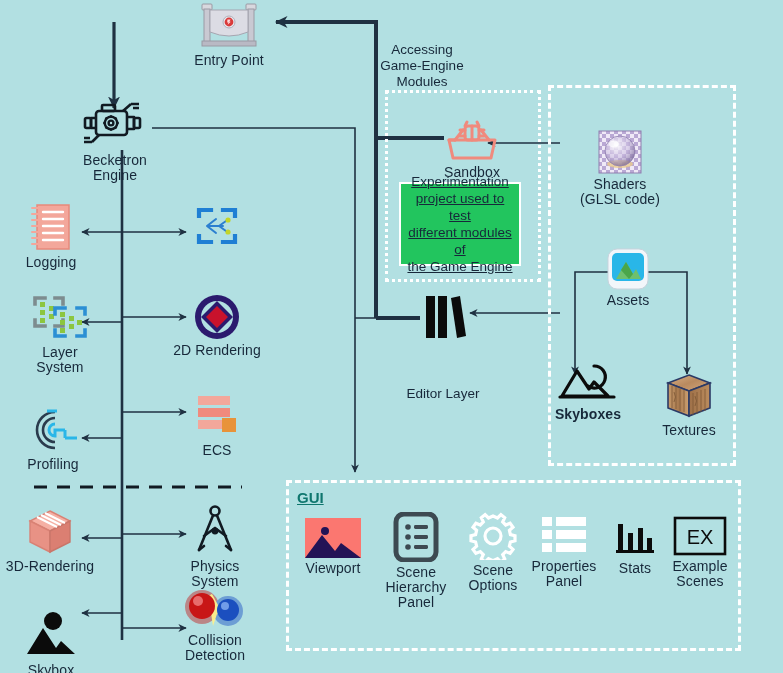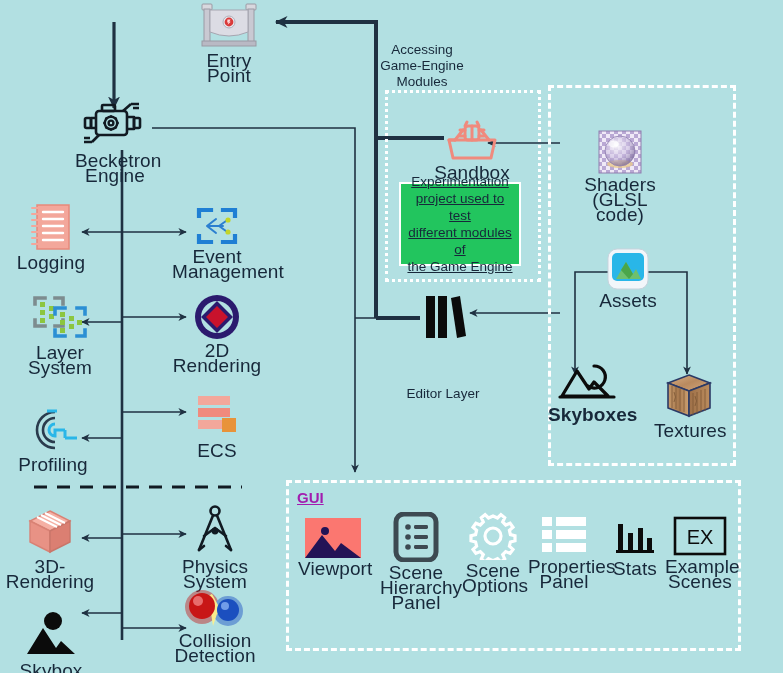--- a/index.html
+++ b/index.html
@@ -9,21 +9,21 @@
     font-family:"Liberation Sans", sans-serif;
     color:#12263a;
     overflow:hidden;
     position:relative;
   }
   #canvas{position:absolute;left:0;top:0;width:783px;height:673px;}
   svg.wires{position:absolute;left:0;top:0;width:783px;height:673px;pointer-events:none;}
 
   .node{position:absolute;text-align:center;}
   .node .lbl{
-    font-size:19px;line-height:15px;color:#17283a;
+    font-size:14px;line-height:15px;color:#17283a;
     margin-top:3px;white-space:pre-line;letter-spacing:.1px;
   }
   .icon{display:block;margin:0 auto;}
 
   
   .groupbox{position:absolute;}
   .dotted{border:3px dotted #ffffff;}
   .dashed{border:3px dashed #ffffff;}
 
   .sandbox-note{
@@ -36,21 +36,21 @@
     display:flex;align-items:center;justify-content:center;
     padding:4px 6px;box-sizing:border-box;
     white-space:pre-line;
     text-decoration:underline;
   }
 
   .gui-title{
     position:absolute;
     font-size:15px;font-weight:bold;
     text-decoration:underline;
-    color:#a21caf;
+    color:#0f766e;
   }
 
   .freetext{position:absolute;font-size:13.5px;line-height:16px;text-align:center;color:#17283a;white-space:pre-line;margin-top:14px;}
 </style>
 </head>
 <body>
 
 <div id="canvas">
 
   <svg class="wires" viewBox="0 0 783 673">
@@ -196,22 +196,20 @@
         <path d="M40,30 V36 H28"></path>
           <path d="M16,36 H4 V30"></path>
       </g>
       <g stroke="#2b7fd0" stroke-width="2" fill="none" stroke-linecap="round">
         <path d="M12,20 L21,13 M12,20 L21,27 M12,20 h16"></path>
         <path d="M24,20 L31,15 M24,20 L31,25"></path>
       </g>
       <circle cx="33" cy="14" r="2.6" fill="#c3d428"></circle>
       <circle cx="33" cy="26" r="2.6" fill="#c3d428"></circle>
     </svg>
-    <div class="lbl">Event
-Management</div>
   </div>
 
   <div class="node" style="left:18px;top:290px;width:84px;">
     <svg class="icon" width="62" height="52" viewBox="0 0 62 52">
       <g stroke="#7d8c8f" stroke-width="3.6" fill="none" stroke-linecap="square">
         <path d="M6,14 V8 H16"></path>
           <path d="M26,8 H34 V14"></path>
         <path d="M34,30 V36 H26"></path>
           <path d="M16,36 H6 V30"></path>
       </g>

